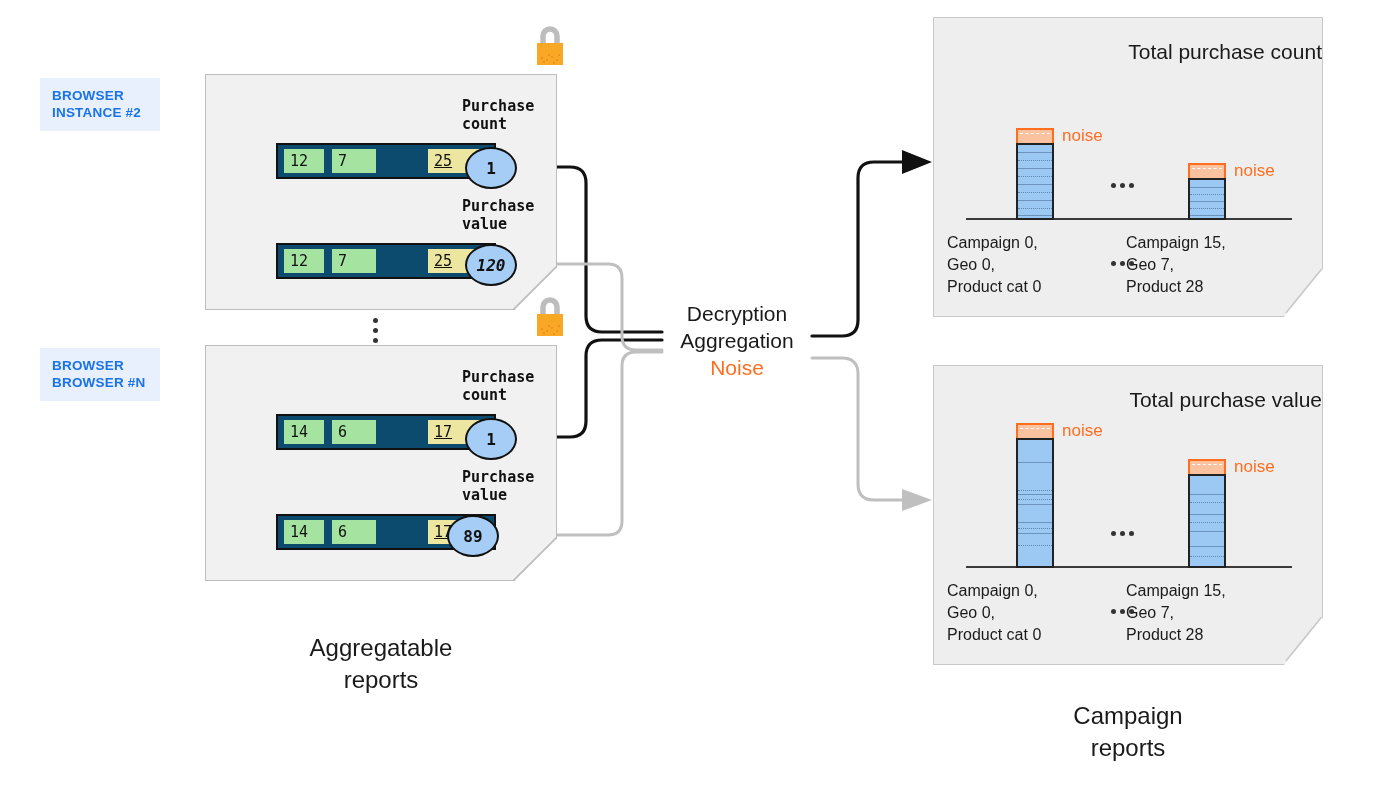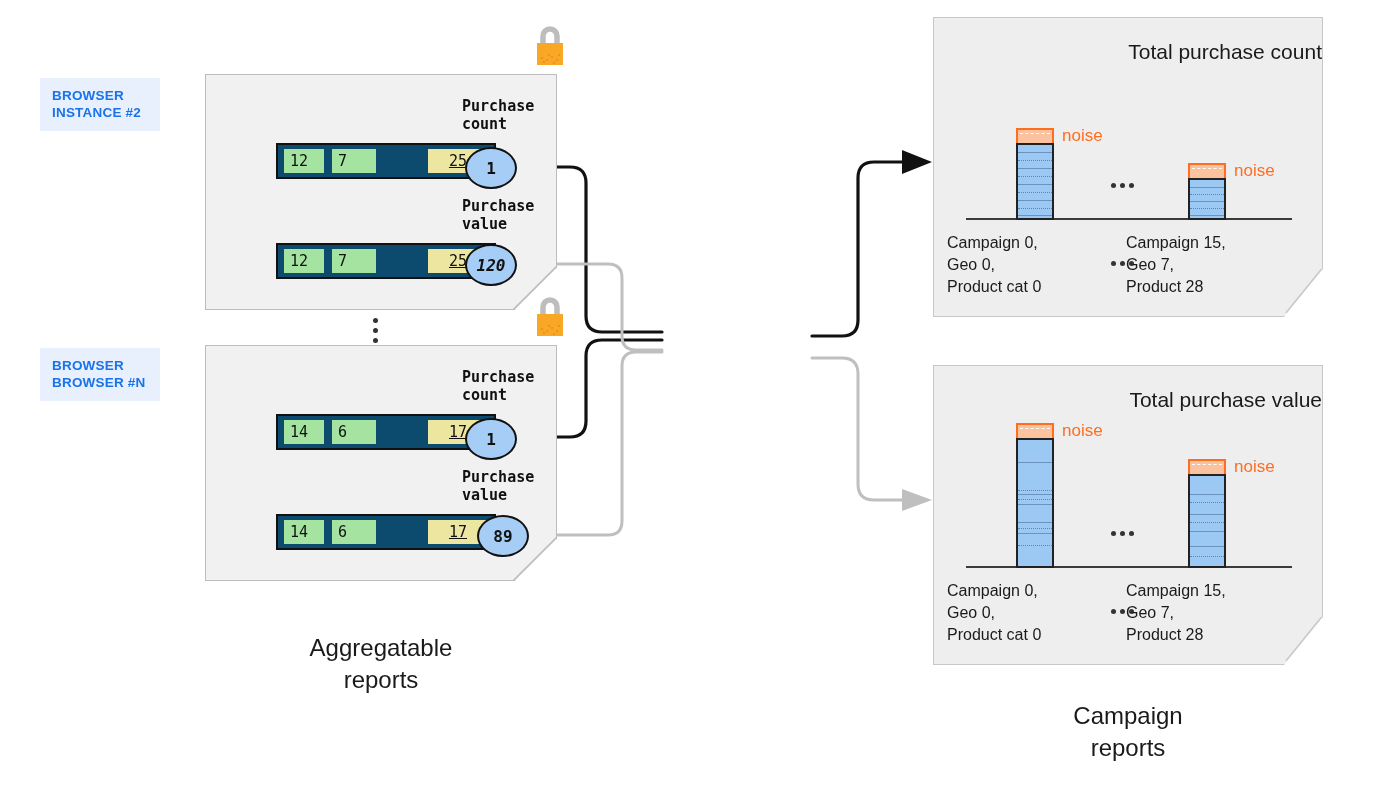--- a/index.html
+++ b/index.html
@@ -64,21 +64,21 @@
     font-size:15px;
     font-family:"DejaVu Sans Mono","Liberation Mono",monospace;
     color:#111;
     padding:0 6px;
     box-sizing:border-box;
   }
   .cell.green{background:#a5e3a0;}
   .cell.yellow{background:#ece6a0;}
   .cell.k1{position:absolute;left:6px;width:40px;}
   .cell.k2{position:absolute;left:54px;width:44px;}
-  .cell.val{position:absolute;right:6px;width:60px;justify-content:center;}
+  .cell.val{position:absolute;right:6px;width:60px;justify-content:flex-start;}
 
   
   .metric-label{
     position:absolute;
     font-family:"DejaVu Sans Mono","Liberation Mono",monospace;
     font-weight:bold;
     font-size:15px;
     line-height:18px;
     color:#111;
     white-space:nowrap;
@@ -274,41 +274,46 @@
     </div>
     <div class="metric-label" style="left:256px;top:22px;">
       <div>Purchase</div>
       <div>count</div>
     </div>
     <div class="bubble" style="left:259px;top:72px;">1</div>
     <div class="metric-label" style="left:256px;top:122px;">
       <div>Purchase</div>
       <div>value</div>
     </div>
-    <div class="bubble" style="left:271px;top:169px;">89</div>
+    <div class="bubble" style="left:241px;top:169px;">89</div>
   </div>
   <svg class="fold" style="left:513px;top:537px;" viewBox="0 0 44 44">
     <path d="M 44 0 L 0 44" stroke="#bdbdbd" stroke-width="1.6" fill="none"></path>
   </svg>
 
   <svg class="lock" style="left:533px;top:295px;" viewBox="0 0 34 42">
     <path d="M 10 20 L 10 12 a 7 7 0 0 1 14 0 L 24 20" fill="none" stroke="#bdbdbd" stroke-width="5.5"></path>
     <rect x="4" y="19" width="26" height="22" fill="#f9a825"></rect>
     <g fill="#e87722" opacity=".65">
       <circle cx="9" cy="34" r="1"></circle>
         <circle cx="14" cy="36" r="1"></circle>
         <circle cx="19" cy="33" r="1"></circle>
       <circle cx="24" cy="36" r="1"></circle>
         <circle cx="11" cy="38" r="1"></circle>
         <circle cx="21" cy="39" r="1"></circle>
       <circle cx="16" cy="31" r="1"></circle>
         <circle cx="26" cy="31" r="1"></circle>
     </g>
   </svg>
 
+  <div class="proc" style="left:662px;top:300px;width:150px;">
+    <div>Decryption</div>
+    <div>Aggregation</div>
+    <div class="noise">Noise</div>
+  </div>
 
   <div class="summary-panel" style="left:933px;top:17px;">
     <div class="summary-title">Total purchase count</div>
 
     <div class="axis" style="left:32px;top:200px;width:326px;"></div>
 
     <div class="noise-cap" style="left:82px;top:110px;width:38px;height:17px;">
       <div class="dashline"></div>
     </div>
     <div class="bar" style="left:82px;top:125px;width:38px;height:77px;">

